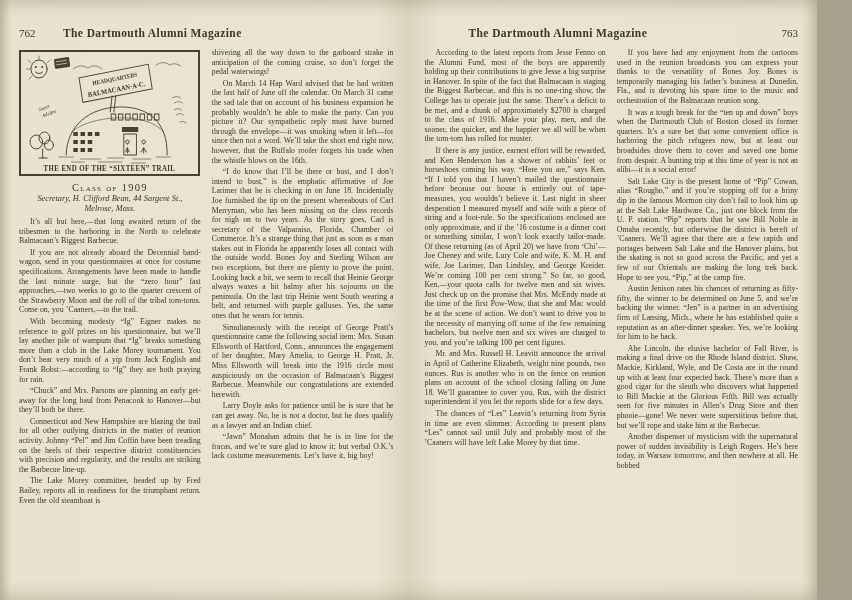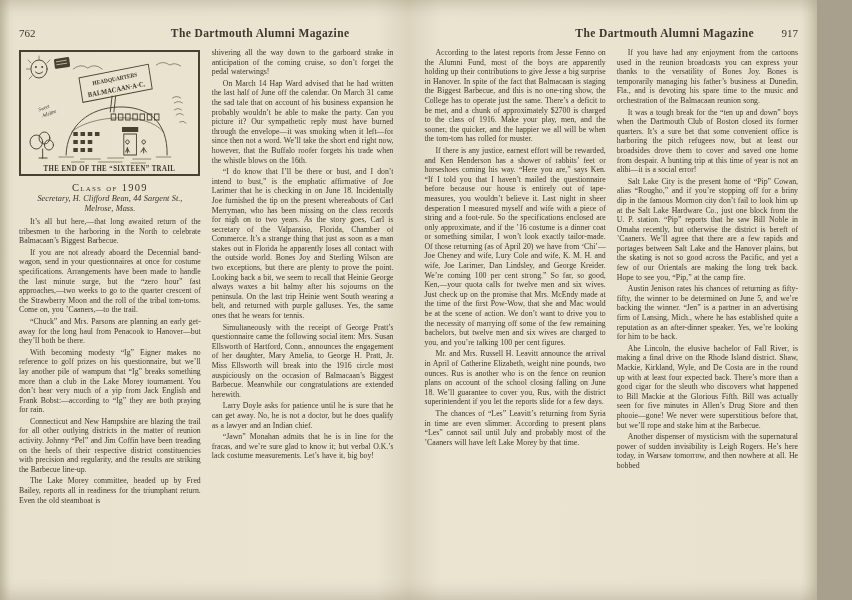--- a/index.html
+++ b/index.html
@@ -11,21 +11,21 @@
     font-family:"Liberation Serif","DejaVu Serif",serif;
     color:#3c362c;
   }
   .spread::after{
     content:"";position:absolute;inset:0;pointer-events:none;
     box-shadow:inset 0 6px 14px rgba(120,110,85,.25), inset 0 -8px 14px rgba(120,110,85,.2);
   }
   .page{width:426px;box-sizing:border-box;padding:27px 15px 0 19px;}
   .page-right{padding:27px 19px 0 16px;}
   .page-header{display:grid;grid-template-columns:44px 1fr 44px;align-items:baseline;margin-bottom:9px;}
-  .ptitle{text-align:right;font-weight:bold;font-size:11.5px;letter-spacing:.4px;}
+  .ptitle{text-align:left;font-weight:bold;font-size:11.5px;letter-spacing:.4px;}
   .pagenum{font-size:11px;}
   .pagenum.right{text-align:right;}
   .columns{display:flex;gap:11px;height:548px;overflow:hidden;}
   .col{flex:1;min-width:0;text-align:justify;font-size:7.8px;line-height:9.6px;word-spacing:.04em;}
   .col p{margin:0 0 2px 0;text-indent:11px;}
   .col p.noindent{text-indent:0;}
   .cartoon{border:2px solid #49412f;height:126px;margin:2px 1px 7px 0;box-sizing:border-box;}
   .cartoon svg{display:block;width:100%;height:100%;}
   .class-heading{text-align:center;font-variant:small-caps;font-size:10.5px;letter-spacing:1.2px;margin:3px 0 1px;}
   .secretary{text-align:center;font-style:italic;font-size:8.3px;line-height:10.2px;margin-bottom:3px;}
@@ -133,42 +133,42 @@
         </div>
 
         <div class="class-heading">Class of 1909</div>
         <div class="secretary">
           <span>Secretary, H. Clifford Bean, 44 Sargent St.,</span><br>
           <span>Melrose, Mass.</span>
         </div>
 
         <p>It’s all but here,—that long awaited return of the tribesmen to the harboring in the North to celebrate Balmacaan’s Biggest Barbecue.</p>
         <p>If you are not already aboard the Decennial band-wagon, send in your questionnaires at once for costume specifications. Arrangements have been made to handle the last minute surge, but the “zero hour” fast approaches,—two weeks to go to the quarter crescent of the Strawberry Moon and the roll of the tribal tom-toms. Come on, you ’Caaners,—to the trail.</p>
+        <p>With becoming modesty “Ig” Eigner makes no reference to golf prizes on his questionnaire, but we’ll lay another pile of wampum that “Ig” breaks something more than a club in the Lake Morey tournament. You don’t hear very much of a yip from Jack English and Frank Bobst:—according to “Ig” they are both praying for rain.</p>
         <p>“Chuck” and Mrs. Parsons are planning an early get-away for the long haul from Penacook to Hanover—but they’ll both be there.</p>
-        <p>With becoming modesty “Ig” Eigner makes no reference to golf prizes on his questionnaire, but we’ll lay another pile of wampum that “Ig” breaks something more than a club in the Lake Morey tournament. You don’t hear very much of a yip from Jack English and Frank Bobst:—according to “Ig” they are both praying for rain.</p>
         <p>Connecticut and New Hampshire are blazing the trail for all other outlying districts in the matter of reunion activity. Johnny “Pel” and Jim Coffin have been treading on the heels of their respective district constituencies with precision and regularity, and the results are striking the Barbecue line-up.</p>
         <p>The Lake Morey committee, headed up by Fred Bailey, reports all in readiness for the triumphant return. Even the old steamboat is</p>
       </div>
 
       <div class="col">
         <p class="noindent">shivering all the way down to the garboard strake in anticipation of the coming cruise, so don’t forget the pedal waterwings!</p>
         <p>On March 14 Hap Ward advised that he had written the last half of June off the calendar. On March 31 came the sad tale that on account of his business expansion he probably wouldn’t be able to make the party. Can you picture it? Our sympathetic reply must have burned through the envelope—it was smoking when it left—for since then not a word. We’ll take the short end right now, however, that the Buffalo roofer forgets his trade when the whistle blows on the 16th.</p>
         <p>“I do know that I’ll be there or bust, and I don’t intend to bust,” is the emphatic affirmative of Joe Larimer that he is checking in on June 18. Incidentally Joe furnished the tip on the present whereabouts of Carl Merryman, who has been missing on the class records for nigh on to two years. As the story goes, Carl is secretary of the Valparaiso, Florida, Chamber of Commerce. It’s a strange thing that just as soon as a man stakes out in Florida he apparently loses all contact with the outside world. Bones Joy and Sterling Wilson are two exceptions, but there are plenty to prove the point. Looking back a bit, we seem to recall that Heinie George always waxes a bit balmy after his sojourns on the peninsula. On the last trip Heinie went South wearing a belt, and returned with purple galluses. Yes, the same ones that he wears for tennis.</p>
         <p>Simultaneously with the receipt of George Pratt’s questionnaire came the following social item: Mrs. Susan Ellsworth of Hartford, Conn., announces the engagement of her daughter, Mary Amelia, to George H. Pratt, Jr. Miss Ellsworth will break into the 1916 circle most auspiciously on the occasion of Balmacaan’s Biggest Barbecue. Meanwhile our congratulations are extended herewith.</p>
         <p>Larry Doyle asks for patience until he is sure that he can get away. No, he is not a doctor, but he does qualify as a lawyer and an Indian chief.</p>
         <p>“Jawn” Monahan admits that he is in line for the fracas, and we’re sure glad to know it; but verbal O.K.’s lack costume measurements. Let’s have it, big boy!</p>
       </div>
     </div>
   </div>
 
   <div class="page page-right">
     <div class="page-header">
       <span class="pagenum"></span>
       <span class="ptitle">The Dartmouth Alumni Magazine</span>
-      <span class="pagenum right">917</span>
+      <span class="pagenum right">763</span>
     </div>
     <div class="columns">
       <div class="col">
         <p>According to the latest reports from Jesse Fenno on the Alumni Fund, most of the boys are apparently holding up their contributions to give Jesse a big surprise in Hanover. In spite of the fact that Balmacaan is staging the Biggest Barbecue, and this is no one-ring show, the College has to operate just the same. There’s a deficit to be met, and a chunk of approximately $2700 is charged to the class of 1916. Make your play, men, and the sooner, the quicker, and the happier we all will be when the tom-tom has rolled for muster.</p>
         <p>If there is any justice, earnest effort will be rewarded, and Ken Henderson has a shower of rabbits’ feet or horseshoes coming his way. “Here you are,” says Ken. “If I told you that I haven’t mailed the questionnaire before because our house is entirely out of tape-measures, you wouldn’t believe it. Last night in sheer desperation I measured myself and wife with a piece of string and a foot-rule. So the specifications enclosed are only approximate, and if the ’16 costume is a dinner coat or something similar, I won’t look exactly tailor-made. Of those returning (as of April 20) we have from ‘Chi’—Joe Cheney and wife, Lury Cole and wife, K. M. H. and wife, Joe Larimer, Dan Lindsley, and George Kreider. We’re coming 100 per cent strong.” So far, so good, Ken,—your quota calls for twelve men and six wives. Just check up on the promise that Mrs. McEndy made at the time of the first Pow-Wow, that she and Mac would be at the scene of action. We don’t want to drive you to the necessity of marrying off some of the few remaining bachelors, but twelve men and six wives are charged to you, and you’re talking 100 per cent figures.</p>
         <p>Mr. and Mrs. Russell H. Leavitt announce the arrival in April of Catherine Elizabeth, weight nine pounds, two ounces. Rus is another who is on the fence on reunion plans on account of the school closing falling on June 18. We’ll guarantee to cover you, Rus, with the district superintendent if you let the reports slide for a few days.</p>
         <p>The chances of “Les” Leavitt’s returning from Syria in time are even slimmer. According to present plans “Les” cannot sail until July and probably most of the ’Caaners will have left Lake Morey by that time.</p>
       </div>
       <div class="col">
         <p>If you have had any enjoyment from the cartoons used in the reunion broadcasts you can express your thanks to the versatility of Bones Joy. Bones is temporarily managing his father’s business at Dunedin, Fla., and is devoting his spare time to the music and orchestration of the Balmacaan reunion song.</p>

